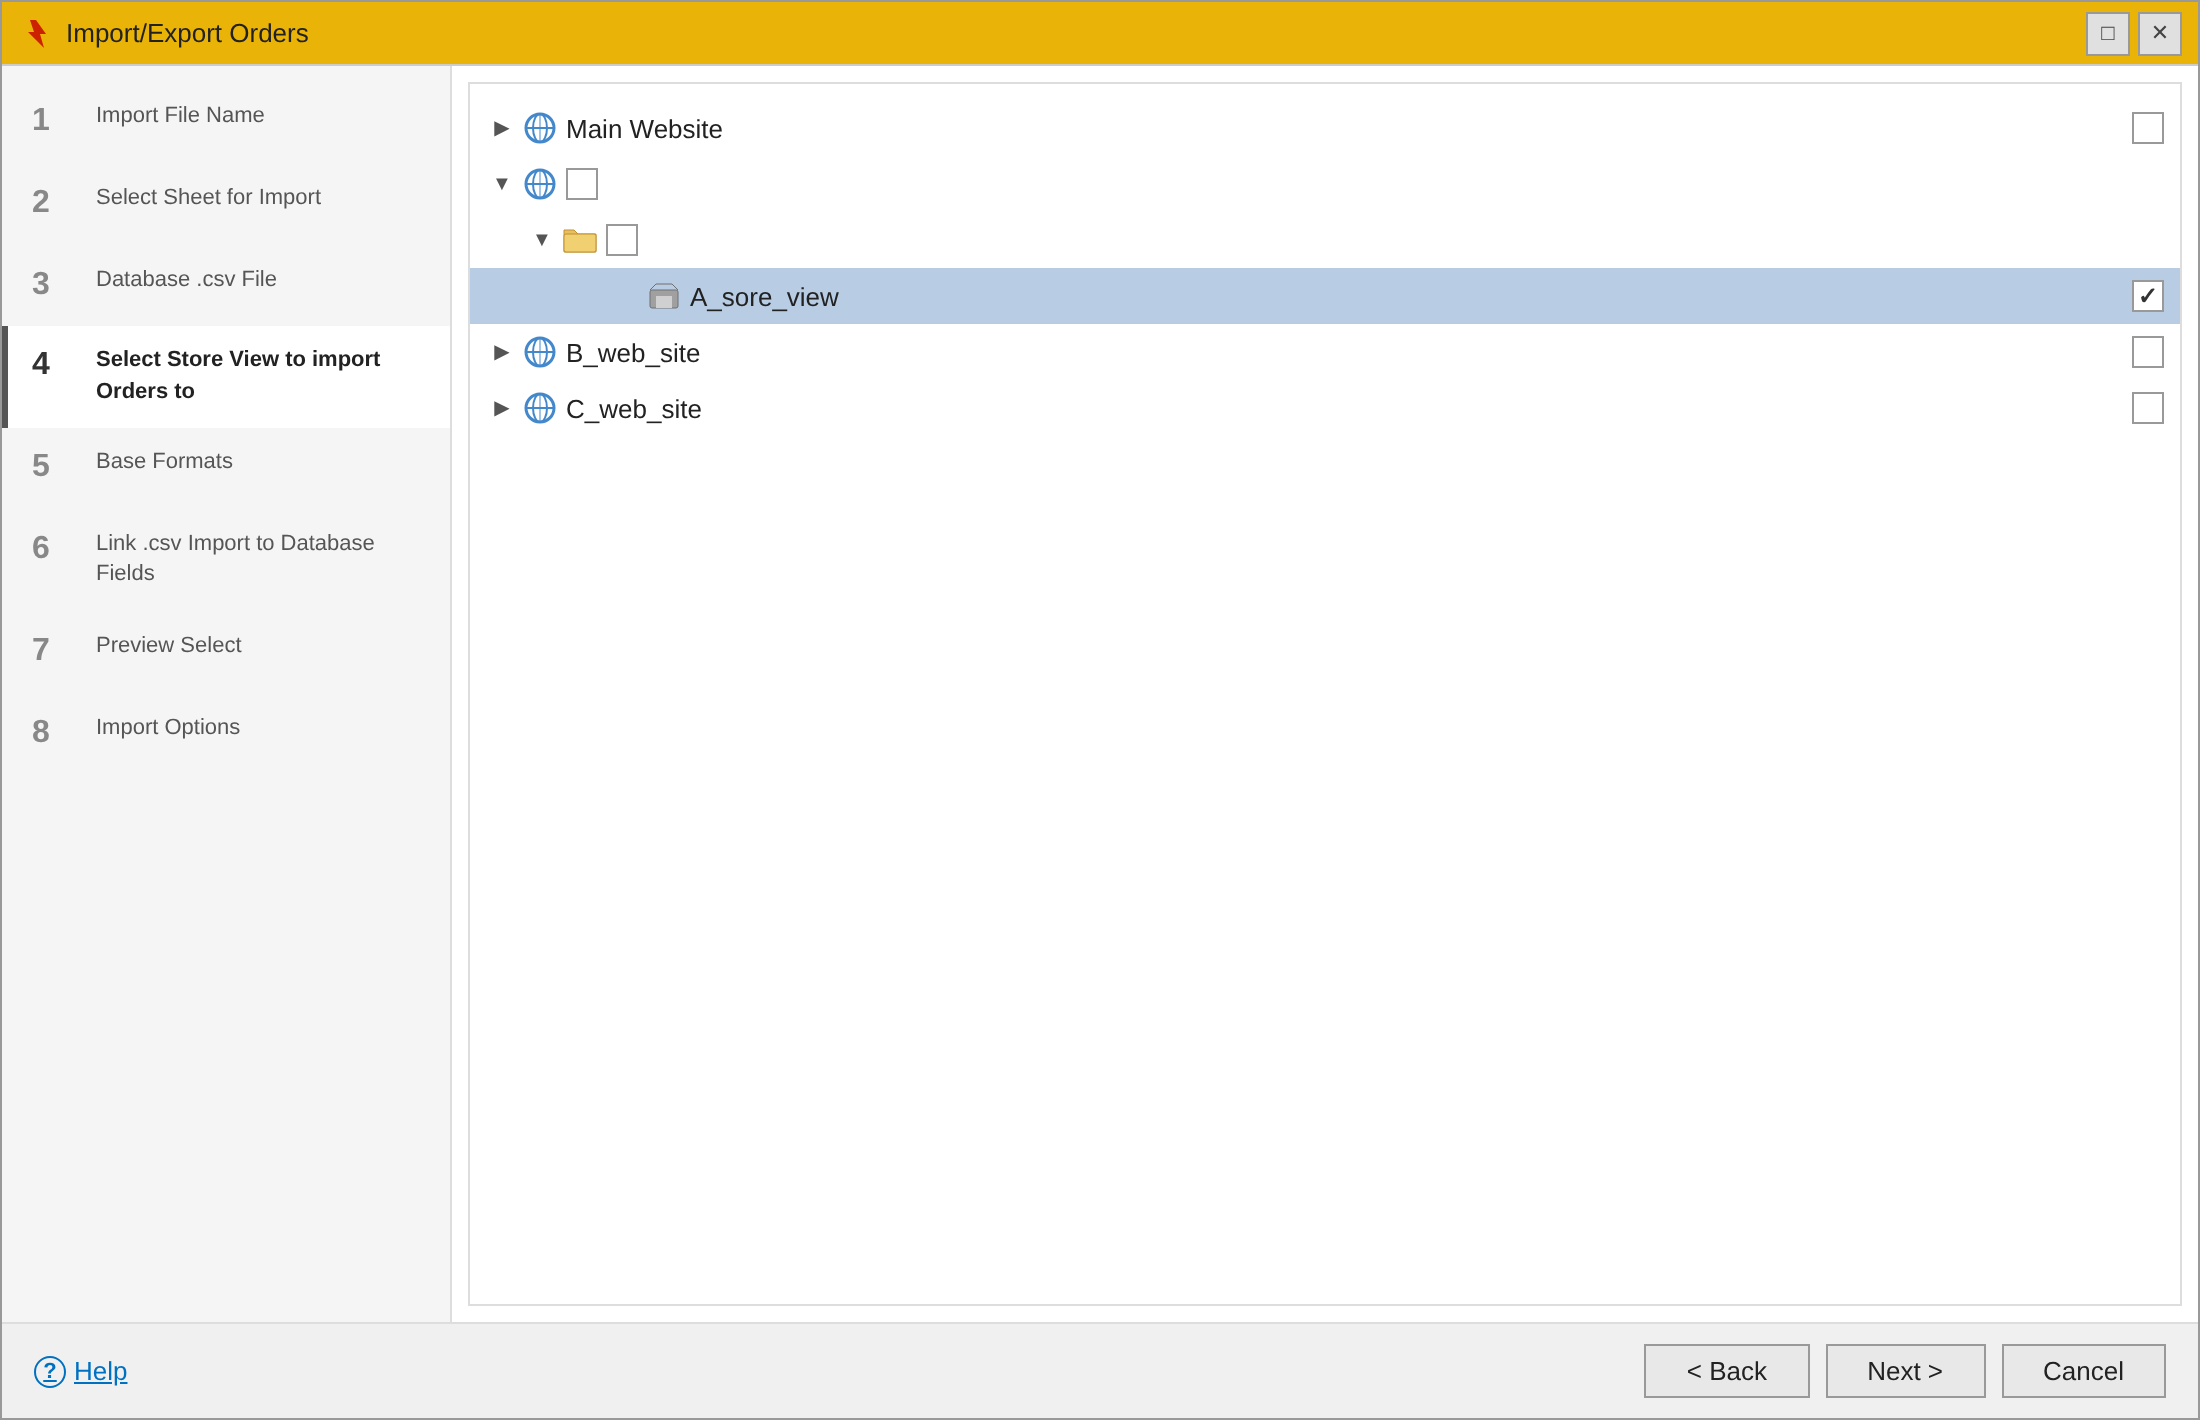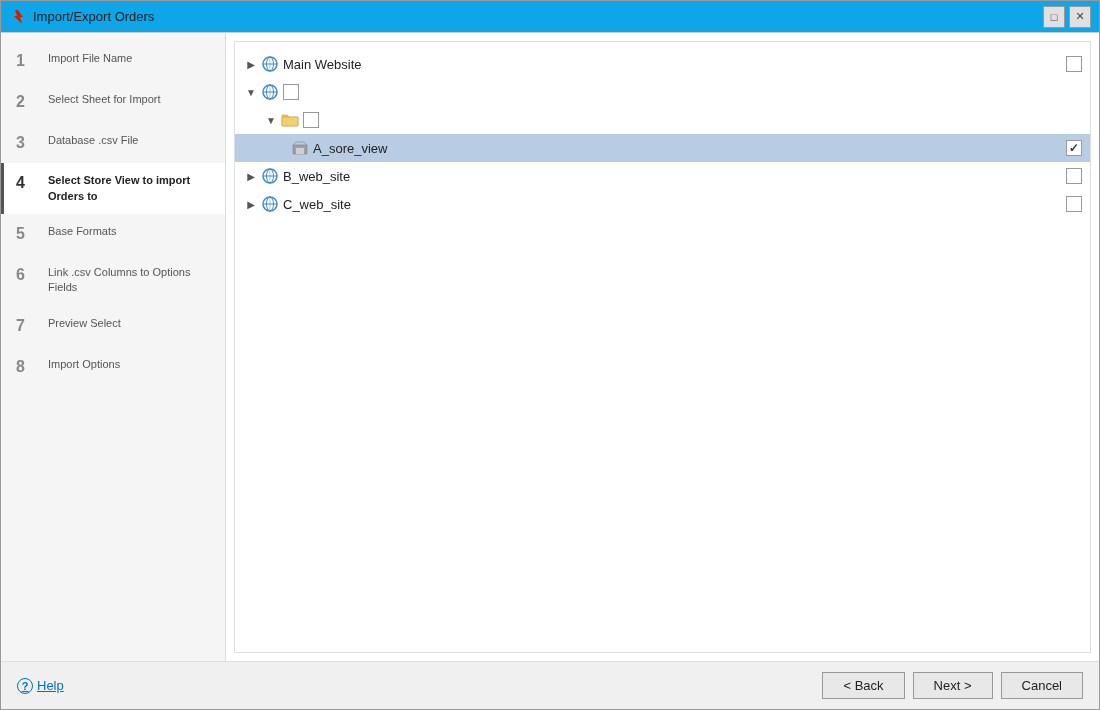--- a/index.html
+++ b/index.html
@@ -16,21 +16,21 @@
     }
     .window {
       width: 1100px;
       height: 710px;
       background: #f0f0f0;
       border: 1px solid #999;
       display: flex;
       flex-direction: column;
     }
     .titlebar {
-      background: #0ea5e9;
+      background: #eab308;
       border-bottom: 1px solid #ccc;
       display: flex;
       align-items: center;
       padding: 6px 8px;
       height: 32px;
       user-select: none;
     }
     .titlebar-icon {
       width: 18px;
       height: 18px;
@@ -258,21 +258,21 @@
         <div class="sidebar-item active">
     <span class="step-num">4</span>
     <span class="step-label">Select Store View to import Orders to</span>
   </div>
         <div class="sidebar-item">
     <span class="step-num">5</span>
     <span class="step-label">Base Formats</span>
   </div>
         <div class="sidebar-item">
     <span class="step-num">6</span>
-    <span class="step-label">Link .csv Columns to Options Fields</span>
+    <span class="step-label">Link .csv Import to Database Fields</span>
   </div>
         <div class="sidebar-item">
     <span class="step-num">7</span>
     <span class="step-label">Preview Select</span>
   </div>
         <div class="sidebar-item">
     <span class="step-num">8</span>
     <span class="step-label">Import Options</span>
   </div>
       </div>
@@ -307,21 +307,21 @@
           <div class="tree-row" style="padding-left: 28px;">
             <span class="tree-toggle">▼</span>
             <span class="tree-icon">
               <svg width="18" height="16" viewBox="0 0 18 16">
     <path d="M1,4 L1,14 L17,14 L17,5 L8,5 L6,3 L1,3 Z" fill="#e8c060" stroke="#c09030" stroke-width="0.5"></path>
     <rect x="1" y="5" width="16" height="9" rx="1" fill="#f0d070" stroke="#c09030" stroke-width="0.5"></rect>
   </svg>
             </span>
             <span class="tree-checkbox"></span>
           </div>
-          <div class="tree-row selected" style="padding-left: 40px;">
+          <div class="tree-row selected" style="padding-left: 72px;">
             <span class="tree-spacer"></span>
             <span class="tree-icon">
               <svg width="16" height="14" viewBox="0 0 16 14">
     <rect x="1" y="4" width="14" height="9" rx="1" fill="#a0a0a0" stroke="#707070" stroke-width="0.5"></rect>
     <rect x="4" y="7" width="8" height="6" fill="#d0d0d0"></rect>
     <path d="M1,4 L4,1 L12,1 L15,4" fill="none" stroke="#707070" stroke-width="0.5"></path>
   </svg>
             </span>
             <span class="tree-label">A_sore_view</span>
             <span class="tree-checkbox checked"></span>

